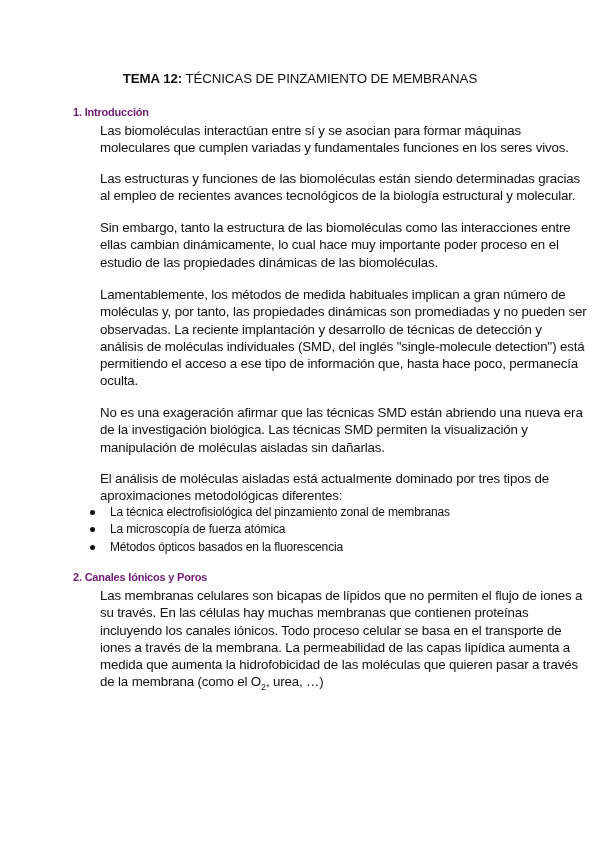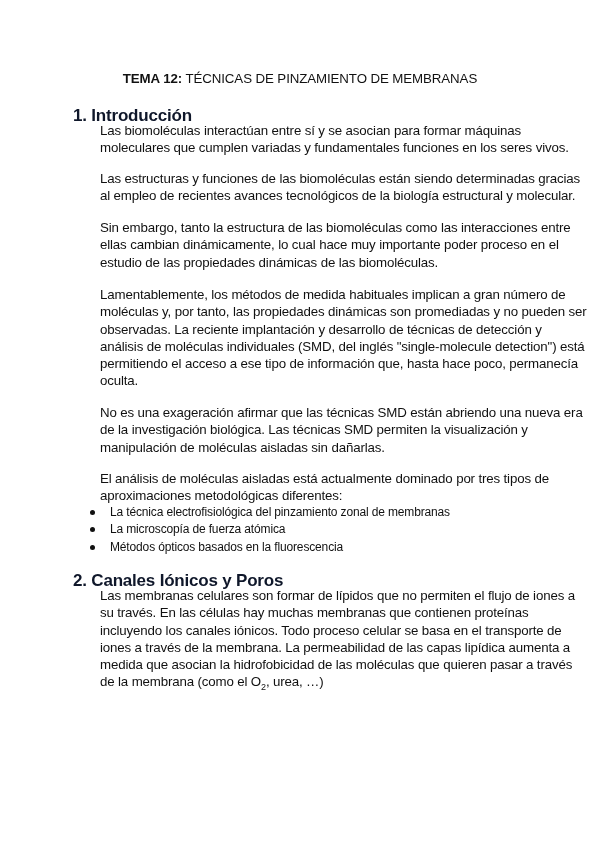--- a/index.html
+++ b/index.html
@@ -2,21 +2,21 @@
 <html><head>
   <meta charset="utf-8">
   <style>
     html, body { margin: 0; padding: 0; background: #ffffff; }
     body { width: 600px; height: 848px; position: relative; overflow: hidden;
       font-family: "Liberation Sans", sans-serif; color: #111111; }
     .page { position: absolute; left: 73px; top: 0; width: 460px; }
     .title { position: absolute; top: 71px; left: 0; width: 454px; text-align: center;
       font-size: 13.3px; letter-spacing: -0.1px; }
     .title b { font-weight: bold; }
-    .sec-h { position: absolute; left: 0; font-size: 17px; font-weight: bold; color: #0f172a; letter-spacing: -0.2px; }
+    .sec-h { position: absolute; left: 0; font-size: 11px; font-weight: bold; color: #701a75; letter-spacing: -0.2px; }
     .para { position: absolute; left: 0; width: 470px; font-size: 13.3px; line-height: 17.3px; letter-spacing: -0.15px; }
     .para .line { display: block; white-space: nowrap; margin-left: 27px; }
     ul.bullets { position: absolute; left: 0; margin: 0; padding: 0; list-style: none; font-size: 12px; line-height: 17.3px; letter-spacing: -0.15px; }
     ul.bullets li { position: relative; padding-left: 37px; white-space: nowrap; }
     ul.bullets li .dot { position: absolute; left: 17px; top: 6px; width: 5px; height: 5px; border-radius: 50%; background: #111; }
     sub { font-size: 9px; line-height: 0; }
   </style>
 </head>
 <body>
 
@@ -64,21 +64,21 @@
 
   <ul class="bullets" style="top:504px">
     <li><span class="dot"></span><span>La técnica electrofisiológica del pinzamiento zonal de membranas</span></li>
     <li><span class="dot"></span><span>La microscopía de fuerza atómica</span></li>
     <li><span class="dot"></span><span>Métodos ópticos basados en la fluorescencia</span></li>
   </ul>
 
   <div class="sec-h" style="top:571px">2. Canales Iónicos y Poros</div>
 
   <div class="para" style="top:587px">
-    <span class="line">Las membranas celulares son formar de lípidos que no permiten el flujo de iones a</span>
+    <span class="line">Las membranas celulares son bicapas de lípidos que no permiten el flujo de iones a</span>
     <span class="line">su través. En las células hay muchas membranas que contienen proteínas</span>
     <span class="line">incluyendo los canales iónicos. Todo proceso celular se basa en el transporte de</span>
     <span class="line">iones a través de la membrana. La permeabilidad de las capas lipídica aumenta a</span>
-    <span class="line">medida que asocian la hidrofobicidad de las moléculas que quieren pasar a través</span>
+    <span class="line">medida que aumenta la hidrofobicidad de las moléculas que quieren pasar a través</span>
     <span class="line"><span>de la membrana (como el O</span><sub>2</sub><span>, urea, …)</span></span>
   </div>
 
 </div>
 
 </body></html>

